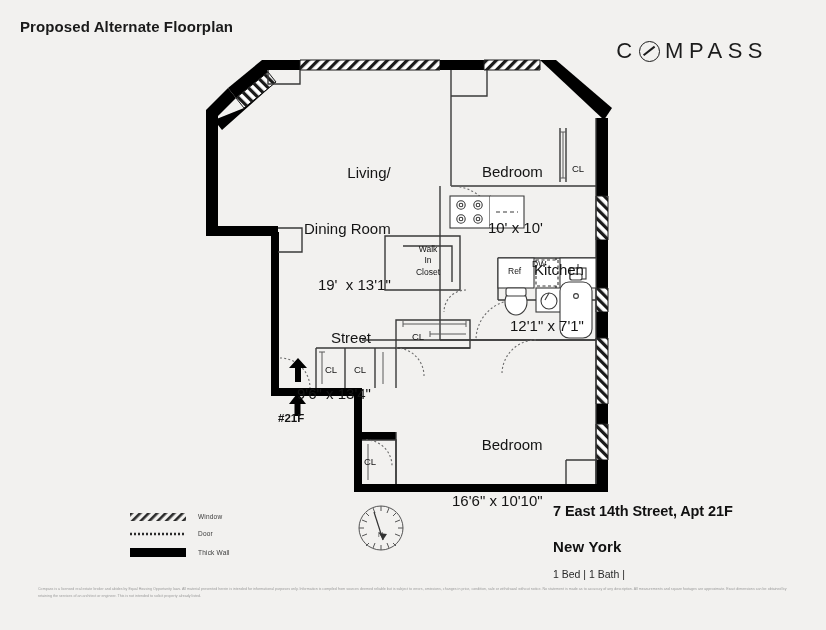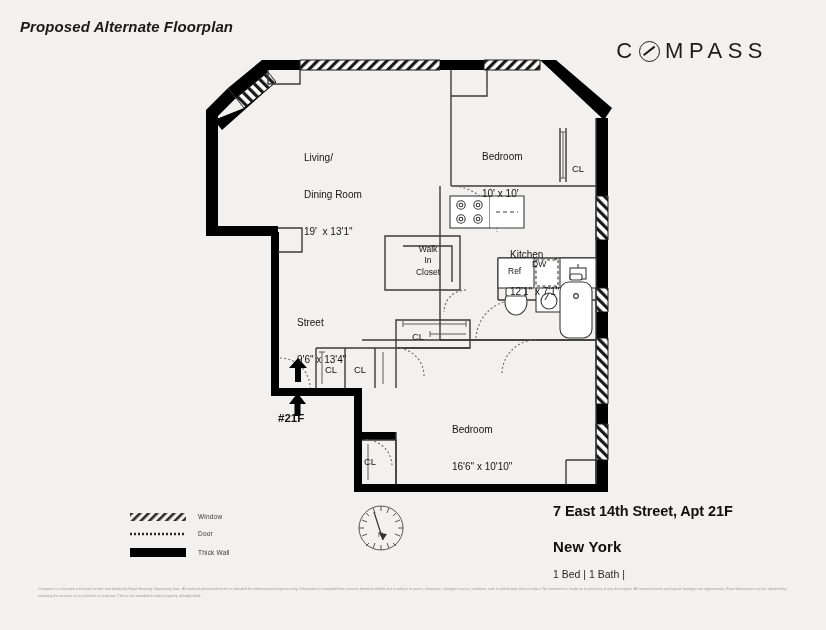--- a/index.html
+++ b/index.html
@@ -7,21 +7,21 @@
     width:826px;height:630px;
     background:#f2f1ef;
     font-family:"Liberation Sans", sans-serif;
     overflow:hidden;
     position:relative;
   }
   #page{position:absolute;inset:0;}
 
   .title{
     position:absolute;left:20px;top:18px;
-    font-size:15px;font-weight:bold;font-style:italic;
+    font-size:15px;font-weight:bold;
     color:#1a1a1a;letter-spacing:.1px;
   }
 
   .brand{
     position:absolute;right:58px;top:40px;
     display:flex;align-items:center;gap:0;
     font-size:22px;letter-spacing:5.5px;color:#1c1c1c;
     font-weight:400;
   }
   .brand .pre,.brand .post{line-height:1;}
@@ -33,21 +33,21 @@
   }
   .brand .o-slash::after{
     content:"";position:absolute;left:2px;top:8px;
     width:14px;height:1.7px;background:#1c1c1c;
     transform:rotate(-38deg);transform-origin:center;
   }
 
   .plan{position:absolute;left:0;top:0;width:826px;height:630px;}
 
   .lbl{position:absolute;color:#141414;line-height:1.24;white-space:pre;}
-  .room{font-size:10px;}
+  .room{font-size:15px;text-align:right;}
   .room .nm{display:block;}
   .room .dim{display:block;}
   .cl{font-size:9.5px;}
   .tag{font-size:11.5px;font-weight:600;}
   .appl{font-size:8.5px;}
   .wic{font-size:8.5px;line-height:1.35;text-align:center;}
 
   .legend{position:absolute;left:130px;top:508px;font-size:6.5px;color:#3a3a3a;}
   .legend .row{display:flex;align-items:center;height:17px;}
   .legend .swatch{width:56px;height:8px;margin-right:12px;position:relative;}

